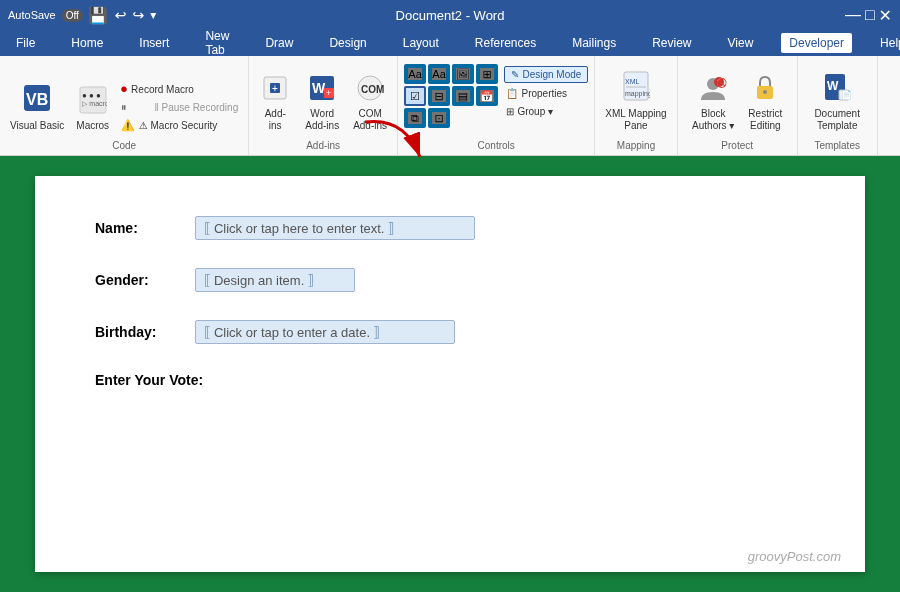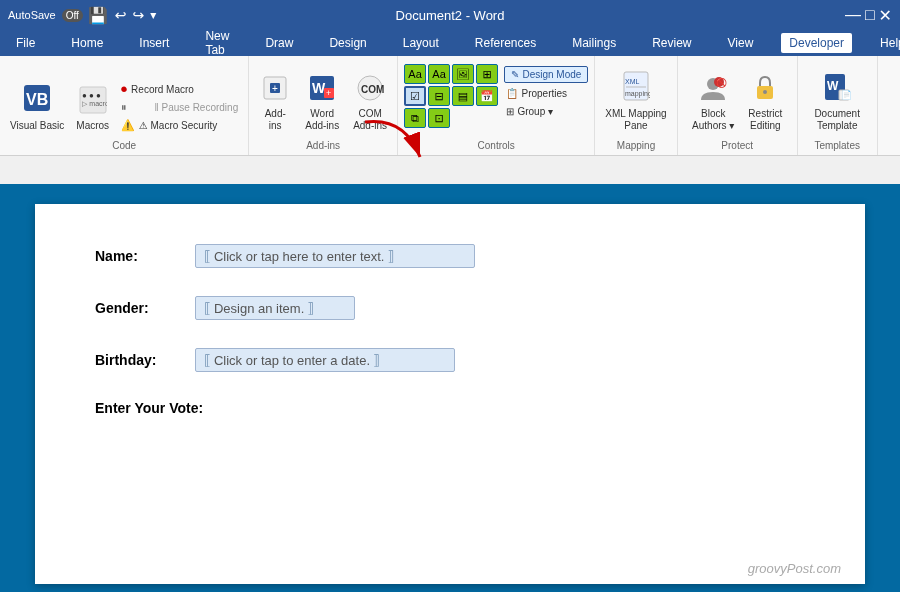--- a/index.html
+++ b/index.html
@@ -115,22 +115,22 @@
       gap: 2px;
     }
     .controls-row {
       display: flex;
       gap: 2px;
       align-items: center;
     }
     .ctrl-btn {
       width: 22px;
       height: 20px;
-      border: 1px solid #0369a1;
-      background: #84cc16;
+      border: 4px solid #0369a1;
+      background: #737373;
       display: flex;
       align-items: center;
       justify-content: center;
       font-size: 11px;
       cursor: pointer;
       border-radius: 2px;
     }
     .ctrl-btn.highlighted { background: #ddeeff; border-color: #2b579a; }
 
     .design-mode-btn {
@@ -166,28 +166,27 @@
       align-items: center;
       gap: 3px;
       padding: 2px;
     }
 
     
     .protect-group { min-width: 120px; }
 
     
     .doc-area {
-      background: #0369a1;
+      background: #15803d;
       flex: 1;
       display: flex;
       justify-content: center;
       padding: 20px;
       overflow: hidden;
       position: relative;
-      margin-top: 28px;
     }
     .doc-page {
       background: white;
       width: 830px;
       min-height: 380px;
       box-shadow: 0 2px 8px rgba(0,0,0,0.3);
       padding: 40px 60px;
       position: relative;
     }
 

